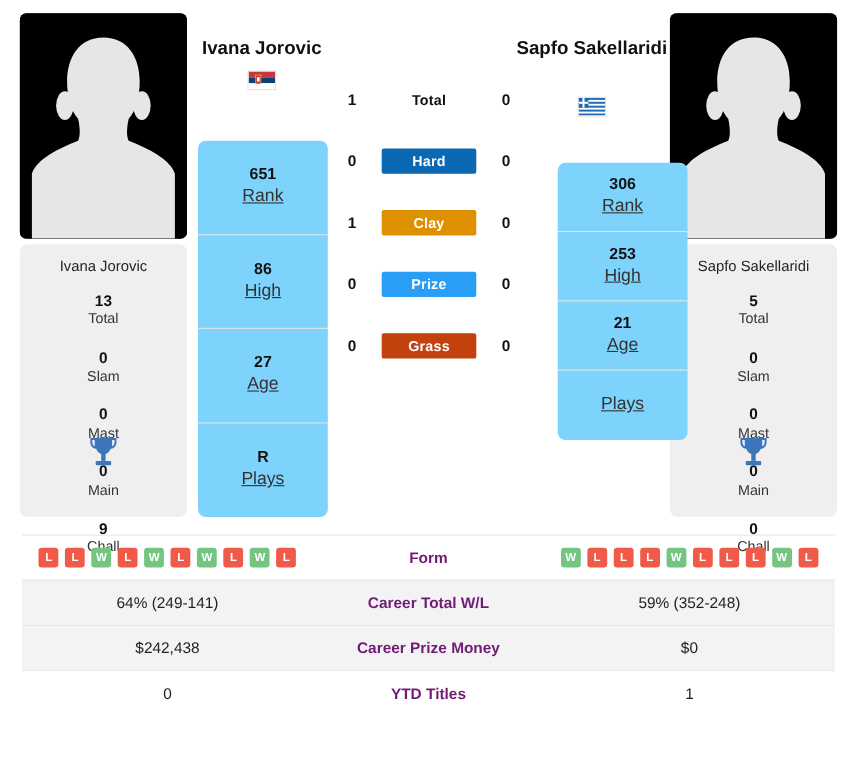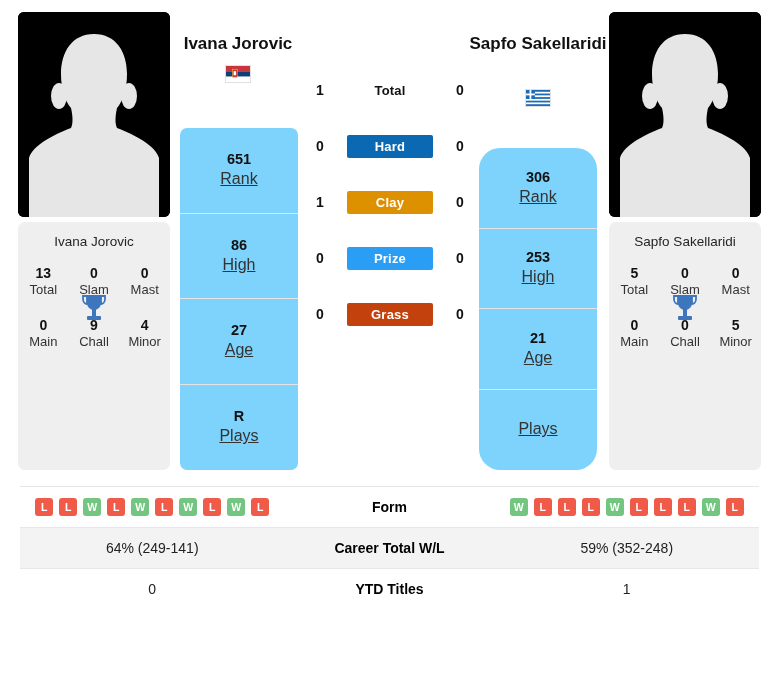--- a/index.html
+++ b/index.html
@@ -36,42 +36,42 @@
   .namecard.left  { left: 18px; }
   .namecard.right { left: 609px; }
   .namecard .pname {
     text-align: center; font-size: 13.5px; color: #252525;
     padding: 0 4px; line-height: 1.25;
   }
   .trophygrid {
     position: relative;
     margin-top: 14px;
     display: grid;
-    grid-template-columns: 1fr 1fr 1fr;
+    grid-template-columns: 1fr;
     row-gap: 18px;
   }
   .tcell { text-align: center; line-height: 1.25; }
   .tcell .v { font-size: 14px; font-weight: bold; color: #111; }
   .tcell .k { font-size: 13px; color: #333; }
   .trophy-icon {
     position: absolute; left: 50%; top: 50%;
     transform: translate(-50%, -50%);
     width: 26px; height: 30px;
   }
 
   
   .statcard {
     position: absolute;
     width: 118px;
     background: #7dd3fc;
     border-radius: 7px;
     overflow: hidden;
   }
   .statcard.left  { left: 180px; top: 128px; height: 342px; }
-  .statcard.right { left: 479px; top: 148px; height: 322px; border-radius: 21px; }
+  .statcard.right { left: 507px; top: 148px; height: 252px; }
   .statcard .srow {
     height: 25%;
     display: flex; flex-direction: column;
     align-items: center; justify-content: center;
     border-bottom: 1px solid #e4e4e4;
     line-height: 1.3;
   }
   .statcard .srow:last-child { border-bottom: none; }
   .statcard .sv { font-size: 14.5px; font-weight: bold; color: #111; }
   .statcard .sk { font-size: 16px; color: #333; text-decoration: underline; }
@@ -118,21 +118,21 @@
     display: flex; align-items: center;
     height: 41px;
     border-top: 1px solid #e7e7e7;
   }
   .trow.shaded { background: #f3f3f3; }
   .trow .cl, .trow .cr {
     flex: 1 1 0; text-align: center; font-size: 14px; color: #222;
   }
   .trow .cm {
     width: 210px; text-align: center;
-    font-size: 14px; font-weight: bold; color: #000000;
+    font-size: 14px; font-weight: bold; color: #701a75;
   }
   .formrow .cl, .formrow .cr {
     display: flex; align-items: center; justify-content: center; gap: 6px;
   }
   .badge {
     width: 18px; height: 18px; border-radius: 3px;
     display: flex; align-items: center; justify-content: center;
     font-size: 10.5px; font-weight: bold; color: #ffffff;
   }
   .badge.W { background: #73c580; }
@@ -366,20 +366,25 @@
         </div>
     </div>
 
     <div class="trow shaded">
       <div class="cl">64% (249-141)</div>
       <div class="cm">Career Total W/L</div>
       <div class="cr">59% (352-248)</div>
     </div>
 
 
+    <div class="trow shaded">
+      <div class="cl">$242,438</div>
+      <div class="cm">Career Prize Money</div>
+      <div class="cr">$0</div>
+    </div>
 
     <div class="trow">
       <div class="cl">0</div>
       <div class="cm">YTD Titles</div>
       <div class="cr">1</div>
     </div>
 
   </div>
 </div>
 

